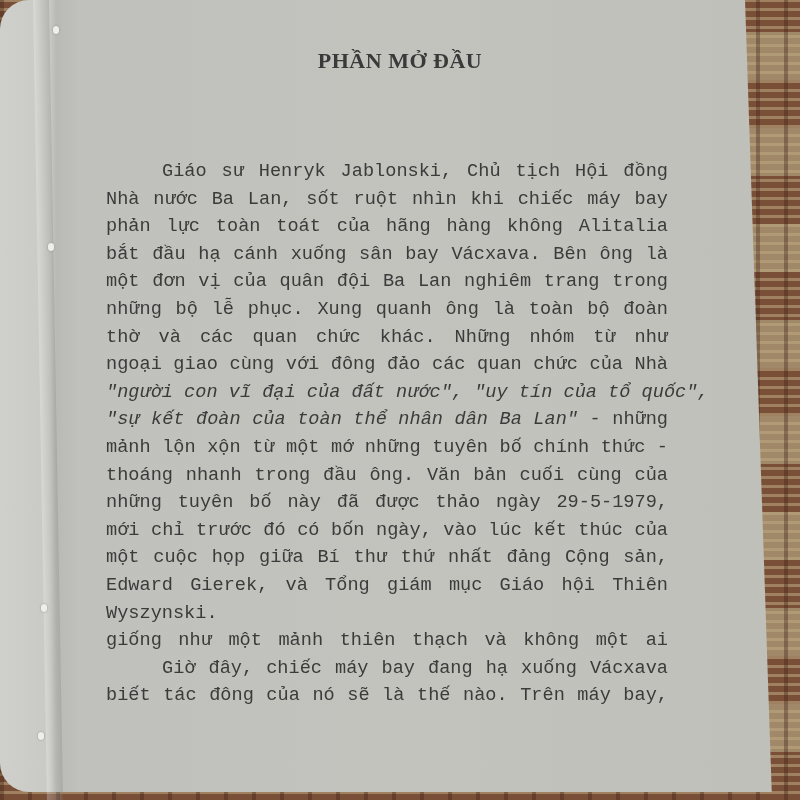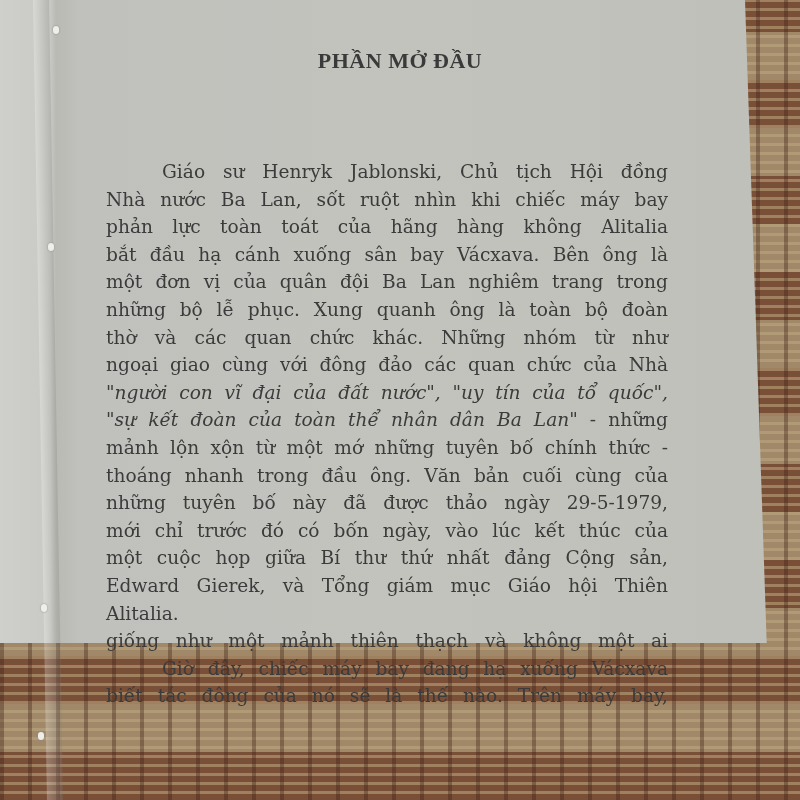--- a/index.html
+++ b/index.html
@@ -13,23 +13,24 @@
       background:
         repeating-linear-gradient(0deg, rgba(200,180,140,0.0) 0px, rgba(200,180,140,0.0) 6px, rgba(190,170,130,0.55) 6px, rgba(190,170,130,0.55) 9px),
         repeating-linear-gradient(0deg, #7a4f38 0px, #7a4f38 48px, #a08868 48px, #a08868 96px),
         #6b4a36;
     }
     .weave-cols {
       position: absolute; inset: 0;
       background: repeating-linear-gradient(90deg, rgba(60,30,20,0.35) 0px, rgba(60,30,20,0.35) 4px, transparent 4px, transparent 28px);
     }
     .page {
-      position: absolute; left: 0; top: 0; width: 800px; height: 643px;
+      position: absolute; left: 0; top: 0; width: 800px; height: 792px;
       background: linear-gradient(90deg, #cfd0cb 0px, #c9cac5 50px, #b9bab4 56px, #c0c1bc 80px, #c3c3be 400px, #c0c0ba 760px);
       clip-path: polygon(0 0, 745px 0, 772px 800px, 0 800px);
+      border-radius: 29px;
     }
     .spine {
       position: absolute; top: 0; left: 40px; width: 16px; height: 800px;
       background: linear-gradient(90deg, rgba(255,255,255,0.25), rgba(120,120,115,0.25));
       transform: skewX(1deg);
     }
     .stitch {
       position: absolute; width: 6px; height: 8px; border-radius: 3px;
       background: #eeeeea; box-shadow: 0 0 2px #8a8a86;
     }
@@ -37,21 +38,21 @@
       position: absolute; top: 48px; left: 250px; width: 300px; text-align: center;
       font-family: "Liberation Serif", serif; font-weight: bold; font-size: 22px;
       color: #3a3a3a; letter-spacing: 0.5px;
     }
     .body-text {
       position: absolute; top: 158px; left: 106px; width: 562px;
       font-family: "DejaVu Serif", serif; font-size: 18.6px; line-height: 27.6px;
       color: #3b3b3b;
     }
     .line {
-      display: block; white-space: nowrap; text-align: justify; text-align-last: justify;
+      display: block; white-space: nowrap; text-align: justify; text-align-last: justify; font-family: Liberation Mono, monospace;
     }
     .line.indent { text-indent: 56px; }
     .line.last { text-align-last: left; }
     .it { font-style: italic; }
   </style>
 </head>
 <body>
 
 <div class="weave"></div>
 <div class="weave-cols"></div>
@@ -75,18 +76,18 @@
     <span class="line">thờ và các quan chức khác. Những nhóm từ như</span>
     <span class="line">ngoại giao cùng với đông đảo các quan chức của Nhà</span>
     <span class="line it">"người con vĩ đại của đất nước", "uy tín của tổ quốc",</span>
     <span class="line"><span class="it">"sự kết đoàn của toàn thể nhân dân Ba Lan"</span><span> - những</span></span>
     <span class="line">mảnh lộn xộn từ một mớ những tuyên bố chính thức -</span>
     <span class="line">thoáng nhanh trong đầu ông. Văn bản cuối cùng của</span>
     <span class="line">những tuyên bố này đã được thảo ngày 29-5-1979,</span>
     <span class="line">mới chỉ trước đó có bốn ngày, vào lúc kết thúc của</span>
     <span class="line">một cuộc họp giữa Bí thư thứ nhất đảng Cộng sản,</span>
     <span class="line">Edward Gierek, và Tổng giám mục Giáo hội Thiên</span>
-    <span class="line last">Alitalia.</span>
+    <span class="line last">Wyszynski.</span>
     <span class="line">giống như một mảnh thiên thạch và không một ai</span>
     <span class="line indent">Giờ đây, chiếc máy bay đang hạ xuống Vácxava</span>
     <span class="line">biết tác đông của nó sẽ là thế nào. Trên máy bay,</span>
   </div>
 </div>
 
 </body></html>

